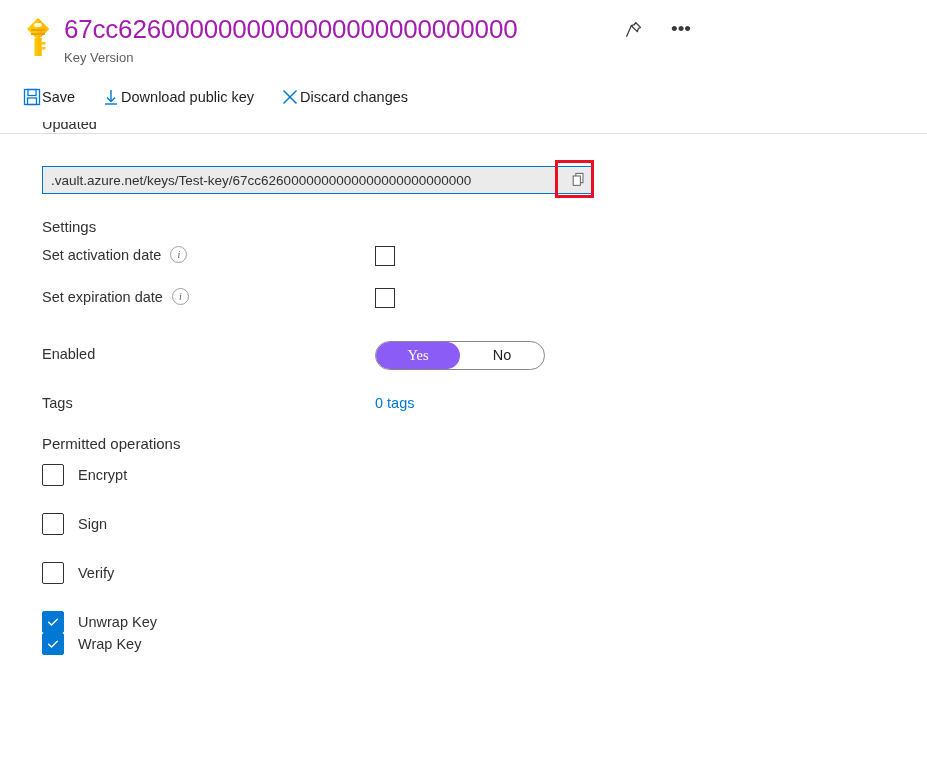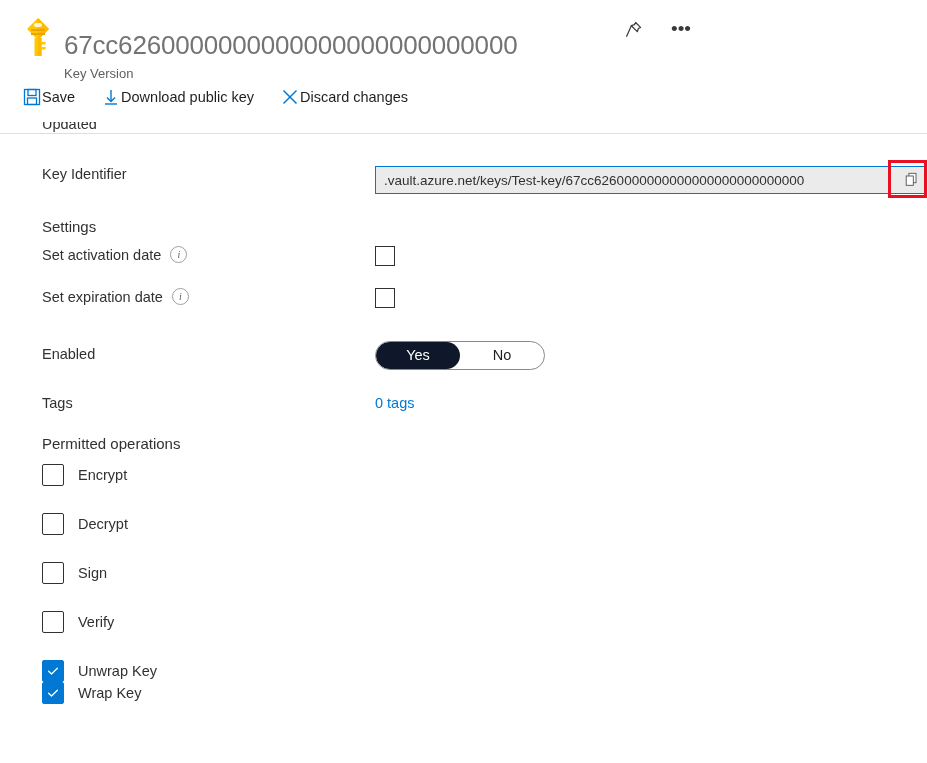--- a/index.html
+++ b/index.html
@@ -28,25 +28,24 @@
     top: 14px;
     width: 44px;
     height: 46px;
   }
   .title-block {
     margin-left: 64px;
   }
   .page-title {
     font-size: 26px;
     font-weight: 400;
-    color: #737373;
+    color: #a21caf;
     line-height: 30px;
     letter-spacing: -0.2px;
     white-space: nowrap;
-    margin-top: 16px;
   }
   .page-subtitle {
     font-size: 13px;
     color: #605e5c;
     line-height: 18px;
     margin-top: 5px;
   }
   .header-actions {
     position: absolute;
     top: 16px;
@@ -221,22 +220,23 @@
   .toggle-opt {
     flex: 1;
     text-align: center;
     font-size: 14.5px;
     line-height: 27px;
     height: 27px;
     color: #201f1e;
     border-radius: 14px;
   }
   .toggle-opt.on {
-    background: #0f172a;
+    background: #8b5cf6;
     color: #ffffff;
+    font-family: Liberation Serif, serif;
   }
 
   
   .link {
     color: #0078d4;
     font-size: 14.5px;
     cursor: pointer;
   }
 
   
@@ -346,21 +346,20 @@
 <div class="content" style="margin-top:6px;">
 
   <div style="position:relative;height:14px;">
     <div style="overflow:hidden;height:11px;">
       <div style="font-size:14.5px;color:#323130;line-height:16px;margin-top:-6px;">Updated</div>
     </div>
     <div style="position:absolute;left:-42px;right:0;top:11px;height:1px;background:#e1dfdd;"></div>
   </div>
 
   <div class="row" style="margin-top:30px;">
-    <div class="row-label">Key Identifier</div>
     <div class="row-field">
       <div class="kid-wrap">
         <input class="kid-input" type="text" readonly="" value=".vault.azure.net/keys/Test-key/67cc6260000000000000000000000000" style="">
         <div class="kid-copy">
           <svg viewBox="0 0 18 18" width="16" height="16">
             <rect x="5.5" y="1.5" width="8" height="10.5" fill="#ffffff" stroke="#605e5c" stroke-width="1.1"></rect>
             <rect x="2.5" y="4.5" width="8" height="10.5" fill="#ffffff" stroke="#605e5c" stroke-width="1.1"></rect>
           </svg>
         </div>
         <div class="red-highlight"></div>
@@ -412,24 +411,20 @@
   <div style="margin-top:24px;">
     <div class="ops-title">Permitted operations</div>
 
     <div style="margin-top:12px;">
 
       <div class="op-row" style="margin-bottom:27px;">
         <div class="op-box"></div>
         <span class="op-label">Encrypt</span>
       </div>
 
-      <div class="op-row" style="margin-bottom:27px;">
-        <div class="op-box"></div>
-        <span class="op-label">Decrypt</span>
-      </div>
 
       <div class="op-row" style="margin-bottom:27px;">
         <div class="op-box"></div>
         <span class="op-label">Sign</span>
       </div>
 
       <div class="op-row" style="margin-bottom:27px;">
         <div class="op-box"></div>
         <span class="op-label">Verify</span>
       </div>

